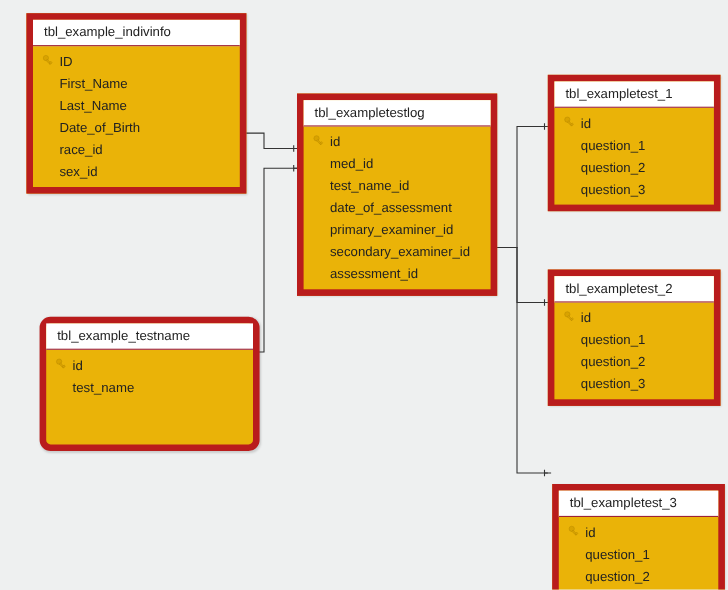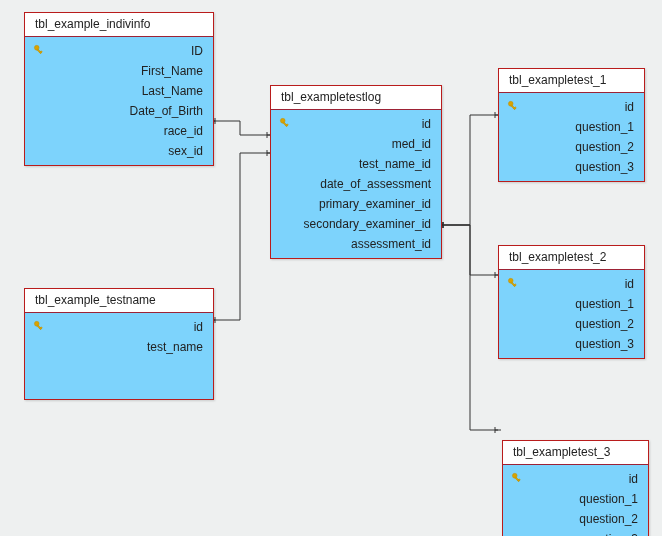--- a/index.html
+++ b/index.html
@@ -20,34 +20,33 @@
   }
   svg.connectors {
     position: absolute;
     left: 0; top: 0;
     width: 662px;
     height: 536px;
     pointer-events: none;
   }
   .tbl {
     position: absolute;
-    background: #7dd3fc;
-    border: 1px solid #b91c1c;
+    background: #eab308;
+    border: 6px solid #b91c1c;
     box-shadow: 1px 1px 2px rgba(0,0,0,0.15);
   }
   .tbl-header {
     padding: 4px 10px 5px 10px;
     border-bottom: 1px solid #9d2235;
     font-size: 12px;
     color: #222;
     background: #fff;
   }
   .tbl-body {
     padding: 4px 0;
-    text-align: right;
   }
   .fld {
     display: flex;
     align-items: center;
     padding: 1px 10px 1px 8px;
     line-height: 18px;
     height: 18px;
   }
   .fld .keycol {
     width: 16px;
@@ -161,21 +160,21 @@
           <span class="keycol"></span>
           <span class="fname">secondary_examiner_id</span>
         </div>
         <div class="fld">
           <span class="keycol"></span>
           <span class="fname">assessment_id</span>
         </div>
       </div>
 </div>
 
-<div class="tbl" style="left:24px; top:288px; width:188px; height:110px;">
+<div class="tbl" style="left:36px; top:288px; width:188px; height:110px;border-radius:10px;">
   <div class="tbl-header">tbl_example_testname</div>
   <div class="tbl-body">
         <div class="fld">
           <span class="keycol"><svg width="12" height="12" viewBox="0 0 16 16">
               <g fill="#d9a300" stroke="#b38600" stroke-width="0.5">
                 <circle cx="5" cy="5" r="3.2"></circle>
                 <rect x="6.5" y="6.5" width="7" height="2" transform="rotate(45 6.5 6.5)"></rect>
                 <rect x="11" y="9" width="2" height="3" transform="rotate(45 11 9)"></rect>
               </g>
             </svg></span>

